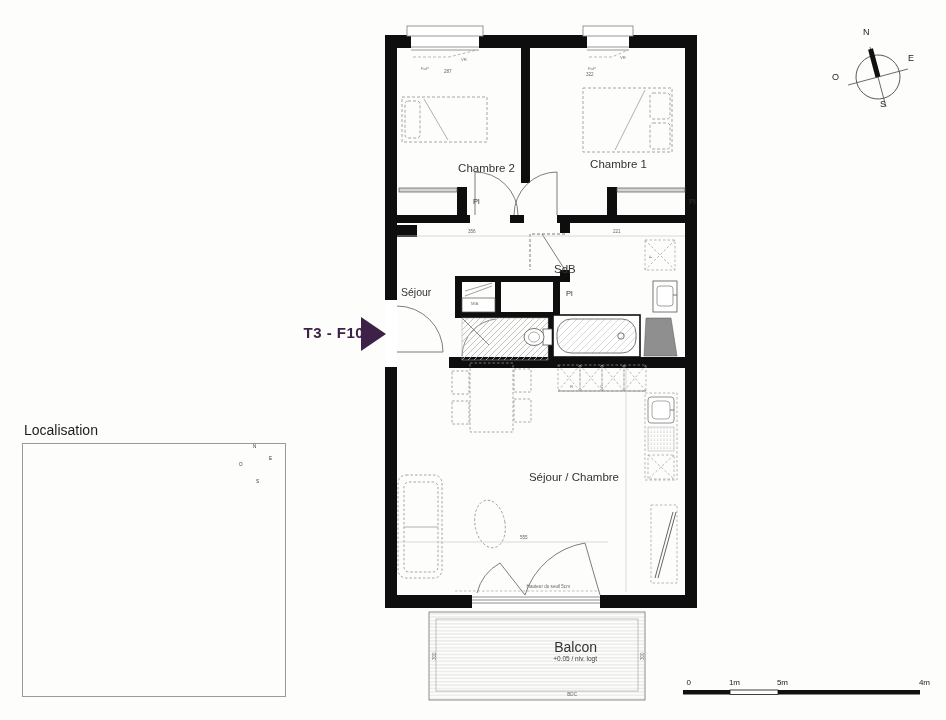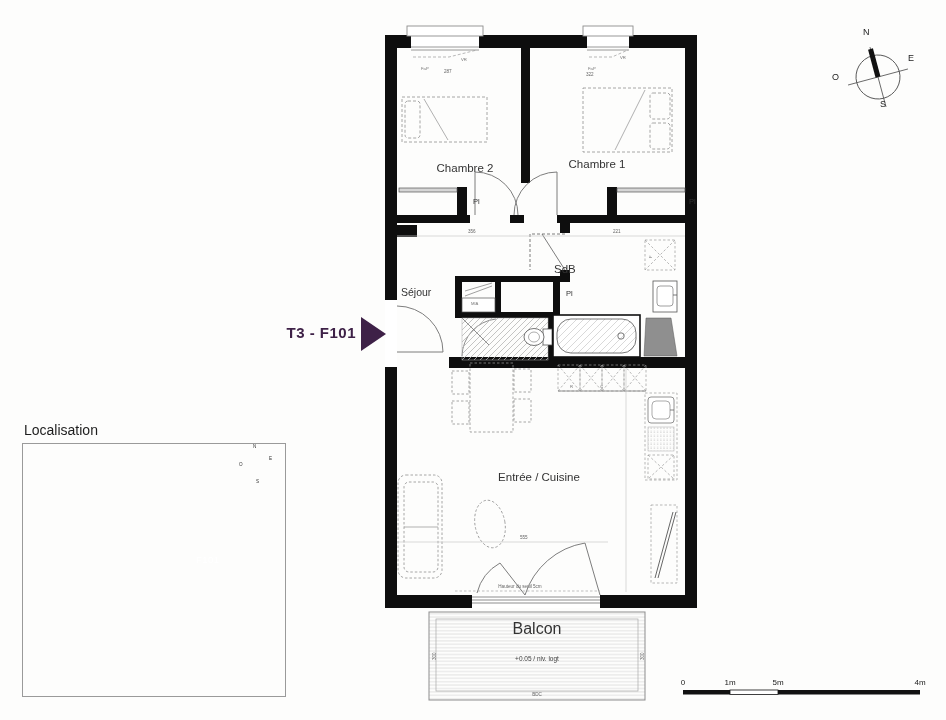--- a/index.html
+++ b/index.html
@@ -1,21 +1,21 @@
 <!DOCTYPE html>
 <html><head>
 <meta charset="utf-8">
 <style>
   html,body{margin:0;padding:0;background:#fdfdfc;}
   #stage{position:relative;width:946px;height:720px;background:#fdfdfc;overflow:hidden;
          font-family:"Liberation Sans", sans-serif;color:#222;}
   #stage svg{position:absolute;left:0;top:0;}
   .lbl{position:absolute;white-space:nowrap;color:#333;}
   .room{font-size:11.5px;}
-  .ctr{text-align:center;}
+  .ctr{text-align:right;}
   .tiny{font-size:4.6px;color:#666;}
   .micro{font-size:4.2px;color:#777;}
   .pl{font-size:7.5px;color:#333;margin-left:48px;}
   .unit-title{font-size:15px;font-weight:bold;color:#3E2147;letter-spacing:.5px;}
   .loc-title{font-size:14px;color:#1d1d1d;}
   .f101{font-size:9.5px;color:#ffffff;letter-spacing:.5px;}
   .scale-lbl{font-size:8px;color:#222;}
   .cmp{font-size:9px;color:#222;}
   .cmp-mini{font-size:4.6px;color:#333;}
   .balcon-lvl{font-size:6.5px;color:#444;}
@@ -270,25 +270,25 @@
       <path d="M0,-13 V13 M-13,0 H13" stroke="#555" stroke-width="0.6"></path>
       <path d="M0,0 L0,-12" stroke="#111" stroke-width="2.6"></path>
     </g>
   </g>
 </svg>
 
 <div class="lbl room ctr" style="left:415px;top:162px;width:100px;">Chambre 2</div>
 <div class="lbl room ctr" style="left:547px;top:158px;width:100px;">Chambre 1</div>
 <div class="lbl room" style="left:554px;top:263px;">SdB</div>
 <div class="lbl" style="left:401px;top:286px;font-size:10.5px;">Séjour</div>
-<div class="lbl room ctr" style="left:459px;top:471px;width:160px;">Entrée / Cuisine</div>
-<div class="lbl ctr" style="left:477px;top:620px;width:120px;font-size:16px;">Balcon</div>
+<div class="lbl room ctr" style="left:459px;top:471px;width:160px;">Séjour / Chambre</div>
+<div class="lbl ctr" style="left:477px;top:639px;width:120px;font-size:14px;">Balcon</div>
 <div class="lbl ctr balcon-lvl" style="left:477px;top:655px;width:120px;">+0.05 / niv. logt</div>
 
-<div class="lbl unit-title" style="left:256px;top:324px;width:100px;text-align:right;">T3 - F101</div>
+<div class="lbl unit-title" style="left:273px;top:324px;width:100px;text-align:right;">T3 - F101</div>
 
 <div class="lbl pl" style="left:425px;top:197px;">Pl</div>
 <div class="lbl pl" style="left:641px;top:197px;">Pl</div>
 <div class="lbl pl" style="left:518px;top:289px;">Pl</div>
 <div class="lbl micro" style="left:471px;top:301px;">MlA</div>
 
 <div class="lbl micro" style="left:570px;top:384px;">R</div>
 <div class="lbl micro" style="left:600px;top:384px;">C</div>
 
 <div class="lbl micro" style="left:421px;top:66px;">FaP</div>

